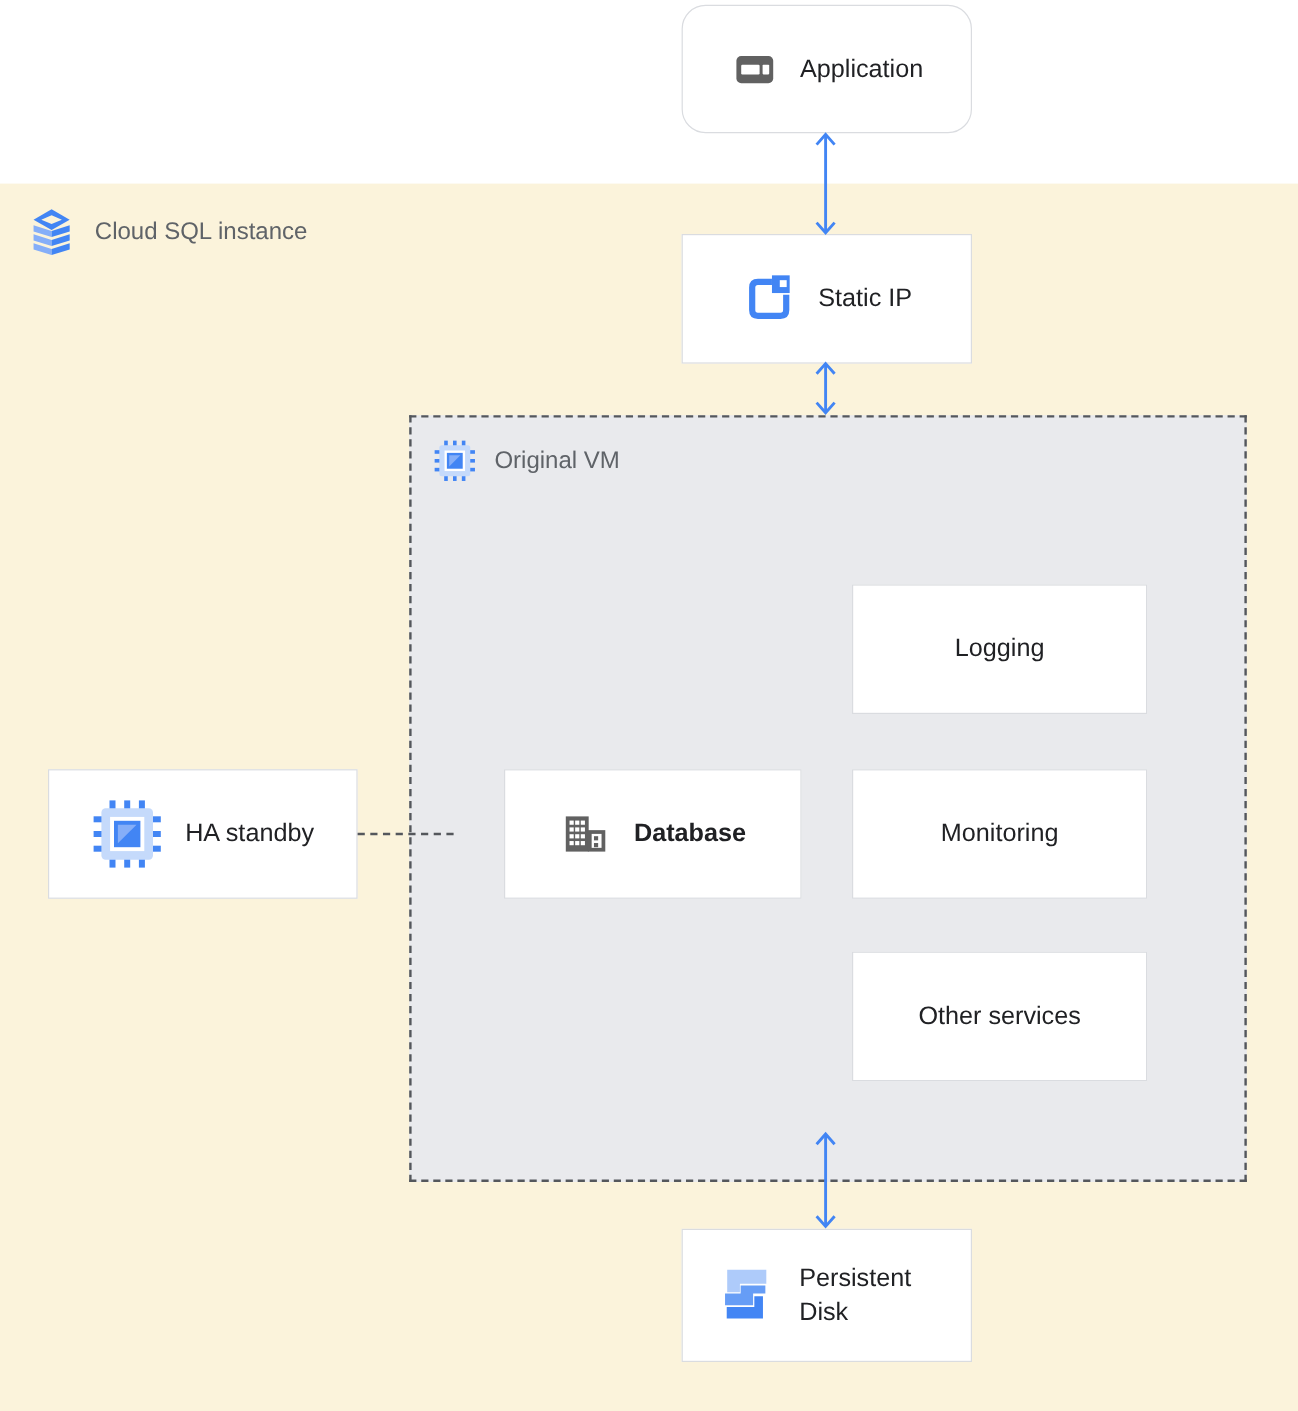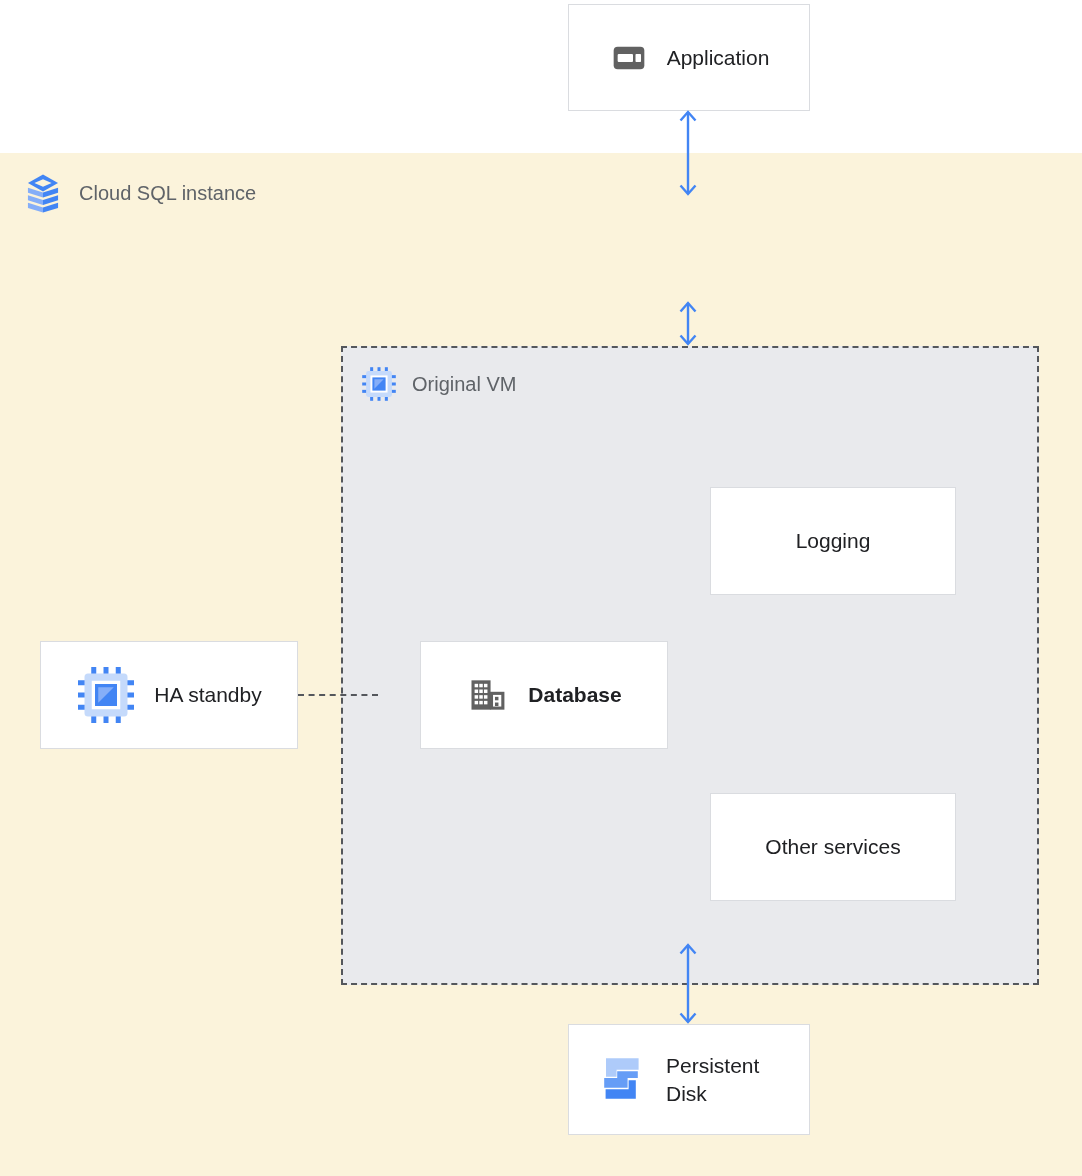--- a/index.html
+++ b/index.html
@@ -15,21 +15,21 @@
   .vm-region{position:absolute;left:341px;top:346px;width:698px;height:639px;
     box-sizing:border-box;background:var(--vm-bg);border:2px dashed var(--dash);z-index:1;}
   .os-region{position:absolute;left:37px;top:97px;width:620px;height:502px;
     box-sizing:border-box;background:var(--os-bg);border:2px dashed var(--dash);}
 
   .card{position:absolute;box-sizing:border-box;display:flex;align-items:center;justify-content:center;
     gap:18px;background:var(--card-bg);border:1px solid var(--card-border);
     font-size:21px;color:var(--text-dark);z-index:2;}
   .card .lbl{line-height:1.3;}
 
-  .card-application{left:568px;top:4px;width:242px;height:107px;}
+  .card-application{left:568px;top:4px;width:242px;height:107px;border-radius:20px;}
   .card-static-ip{left:568px;top:195px;width:242px;height:108px;}
   .card-logging{left:710px;top:487px;width:246px;height:108px;}
   .card-database{left:420px;top:641px;width:248px;height:108px;font-weight:bold;}
   .card-monitoring{left:710px;top:641px;width:246px;height:108px;}
   .card-other-services{left:710px;top:793px;width:246px;height:108px;}
   .card-ha-standby{left:40px;top:641px;width:258px;height:108px;}
   .card-persistent-disk{left:568px;top:1024px;width:242px;height:111px;}
   .card-persistent-disk .lbl{width:112px;}
 
   .arrow{position:absolute;z-index:3;}
@@ -99,20 +99,28 @@
 
   <div class="card card-application">
     <svg class="icon" width="40" height="40" viewBox="0 0 24 24">
       <rect class="f-gray" x="2.8" y="5.2" width="18.4" height="13.6" rx="2.4"></rect>
       <rect class="f-white" x="5.2" y="9.6" width="9.2" height="4.8" rx="0.6"></rect>
       <rect class="f-white" x="15.9" y="9.6" width="3.3" height="4.8" rx="0.4"></rect>
     </svg>
     <span class="lbl">Application</span>
   </div>
 
+  <div class="card card-static-ip">
+    <svg class="icon" width="46" height="46" viewBox="0 0 24 24">
+      <path class="s-blue" stroke-width="2.7" d="M13.2,4.6 L7.1,4.6 Q4.6,4.6 4.6,7.1 L4.6,16.9 Q4.6,19.4 7.1,19.4 L16.9,19.4 Q19.4,19.4 19.4,16.9 L19.4,10.2"></path>
+      <rect class="f-blue" x="13.2" y="1.8" width="7.7" height="7.7"></rect>
+      <rect class="f-white" x="16.6" y="3.9" width="3" height="3"></rect>
+    </svg>
+    <span class="lbl">Static IP</span>
+  </div>
 
   <div class="card card-logging">
     <span class="lbl">Logging</span>
   </div>
 
   <div class="card card-database">
     <svg class="icon" width="44" height="44" viewBox="0 0 24 24">
       <rect class="f-gray" x="3" y="4" width="10.4" height="16"></rect>
       <rect class="f-white" x="4.7" y="5.9" width="1.9" height="1.9"></rect>
         <rect class="f-white" x="7.25" y="5.9" width="1.9" height="1.9"></rect>
@@ -126,20 +134,23 @@
       <rect class="f-white" x="4.7" y="15.2" width="1.9" height="1.9"></rect>
         <rect class="f-white" x="7.25" y="15.2" width="1.9" height="1.9"></rect>
         <rect class="f-white" x="9.8" y="15.2" width="1.9" height="1.9"></rect>
       <rect class="s-gray" stroke-width="1.7" x="13.9" y="11.1" width="6.2" height="8.05"></rect>
       <rect class="f-gray" x="15.8" y="13" width="1.9" height="1.9"></rect>
       <rect class="f-gray" x="15.8" y="16.1" width="1.9" height="1.9"></rect>
     </svg>
     <span class="lbl">Database</span>
   </div>
 
+  <div class="card card-monitoring">
+    <span class="lbl">Monitoring</span>
+  </div>
 
   <div class="card card-other-services">
     <span class="lbl">Other services</span>
   </div>
 
   <div class="card card-ha-standby">
     <svg class="icon" width="60" height="60" viewBox="0 0 24 24">
       <rect class="f-blue" x="6.1" y="0.8" width="2" height="3.4"></rect>
         <rect class="f-blue" x="11" y="0.8" width="2" height="3.4"></rect>
         <rect class="f-blue" x="15.9" y="0.8" width="2" height="3.4"></rect>

